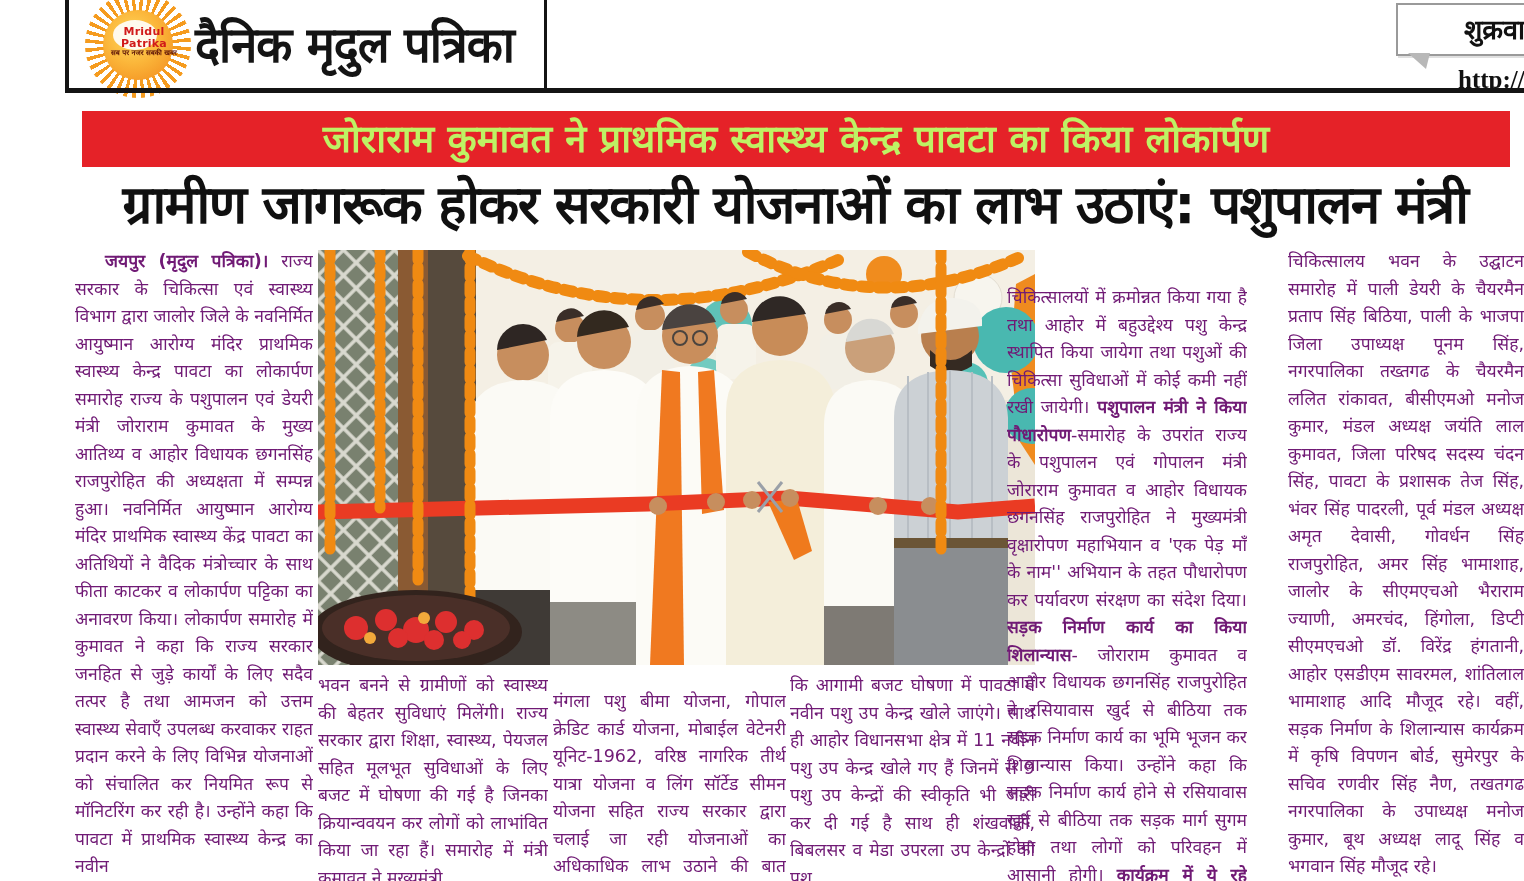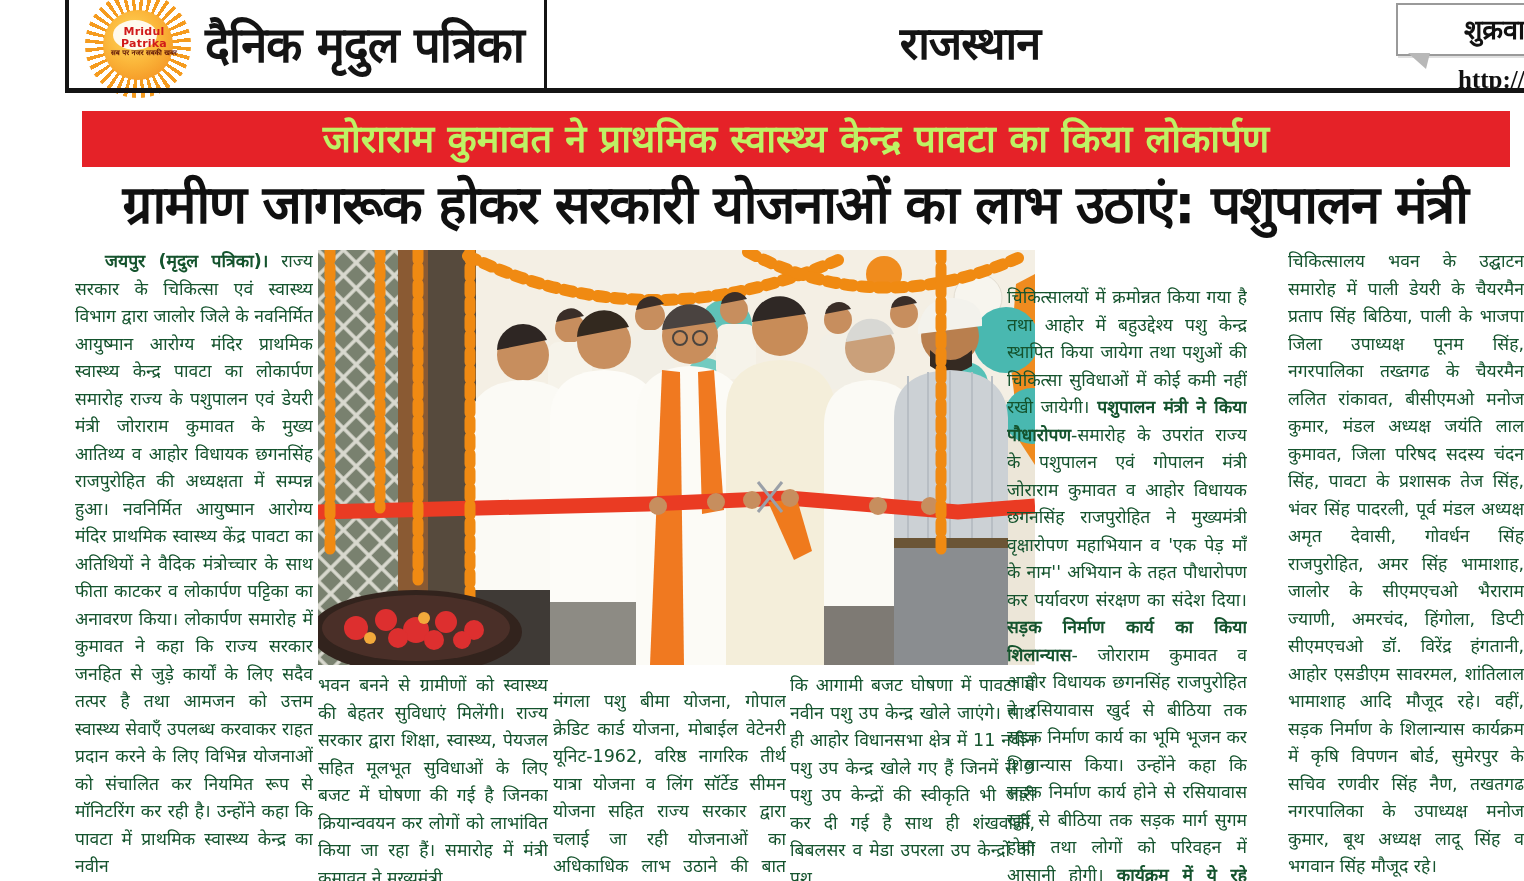--- a/index.html
+++ b/index.html
@@ -8,21 +8,21 @@
     width:1524px; height:881px; overflow:hidden;
     font-family:"DejaVu Sans","Liberation Sans",sans-serif;
     color:#1a1a1a;
   }
   .page { position:relative; width:1524px; height:881px; background:#fff; overflow:hidden; }
 
   
   .mast-box {
     position:absolute; left:65px; top:0; width:482px; height:90px;
     border-left:4px solid #141414; border-right:3px solid #141414;
-    display:flex; align-items:center; gap:10px; padding-left:14px; background:#fff;
+    display:flex; align-items:center; gap:0; padding-left:14px; background:#fff;
   }
   .sun-logo { position:relative; width:112px; height:90px; flex:0 0 auto; }
   .sun-rays {
     position:absolute; left:2px; top:-8px; width:106px; height:106px; border-radius:50%;
     background:repeating-conic-gradient(from 2deg,#f59b1e 0deg 4.5deg,rgba(255,255,255,0) 4.5deg 10deg);
   }
   .sun-core {
     position:absolute; left:20px; top:10px; width:70px; height:70px; border-radius:50%;
     background:radial-gradient(circle at 42% 38%, #ffd95e 0%, #fbb63a 45%, #f1881c 100%);
   }
@@ -65,21 +65,21 @@
   }
   .headline {
     position:absolute; left:70px; top:171px; width:1450px; text-align:center;
     font-size:53px; font-weight:700; color:#101010; letter-spacing:-1.5px;
     line-height:68px; white-space:nowrap;
   }
 
   
   .article { position:absolute; left:75px; top:248px; width:1449px; height:633px; overflow:hidden; }
   .col {
-    position:absolute; top:0; text-align:justify; font-size:17.5px; line-height:27.5px; color:#14532d;
+    position:absolute; top:0; text-align:justify; font-size:17.5px; line-height:27.5px; color:#701a75;
     text-justify:inter-word; overflow:hidden;
   }
   .col p { margin:0; }
   .col1 { left:0;    width:238px; height:633px; }
   .col1 p { text-indent:30px; }
   .dateline { font-weight:700; }
   .photo-wrap { position:absolute; left:243px; top:2px; width:717px; height:415px; overflow:hidden; background:#efeade; }
   .col2 { left:243px; top:424px; width:230px; height:209px; }
   .col3 { left:478px; top:440px; width:233px; height:209px; }
   .col4 { left:715px; top:424px; width:245px; height:209px; }
@@ -98,21 +98,20 @@
       <div class="sun-core"></div>
       <div class="sun-crescent"></div>
       <div class="logo-text">
         <span class="logo-brand">Mridul Patrika</span>
         <span class="logo-tagline">सब पर नजर सबकी खबर</span>
       </div>
     </div>
     <div class="paper-name">दैनिक मृदुल पत्रिका</div>
   </div>
 
-  <div class="section-name">राजस्थान</div>
 
   <div class="day-bubble">शुक्रवार,</div>
   <div class="url-text">http://</div>
 
   <div class="header-rule"></div>
 
   <div class="banner">जोराराम कुमावत ने प्राथमिक स्वास्थ्य केन्द्र पावटा का किया लोकार्पण</div>
 
   <div class="headline">ग्रामीण जागरूक होकर सरकारी योजनाओं का लाभ उठाएं: पशुपालन मंत्री</div>
 

